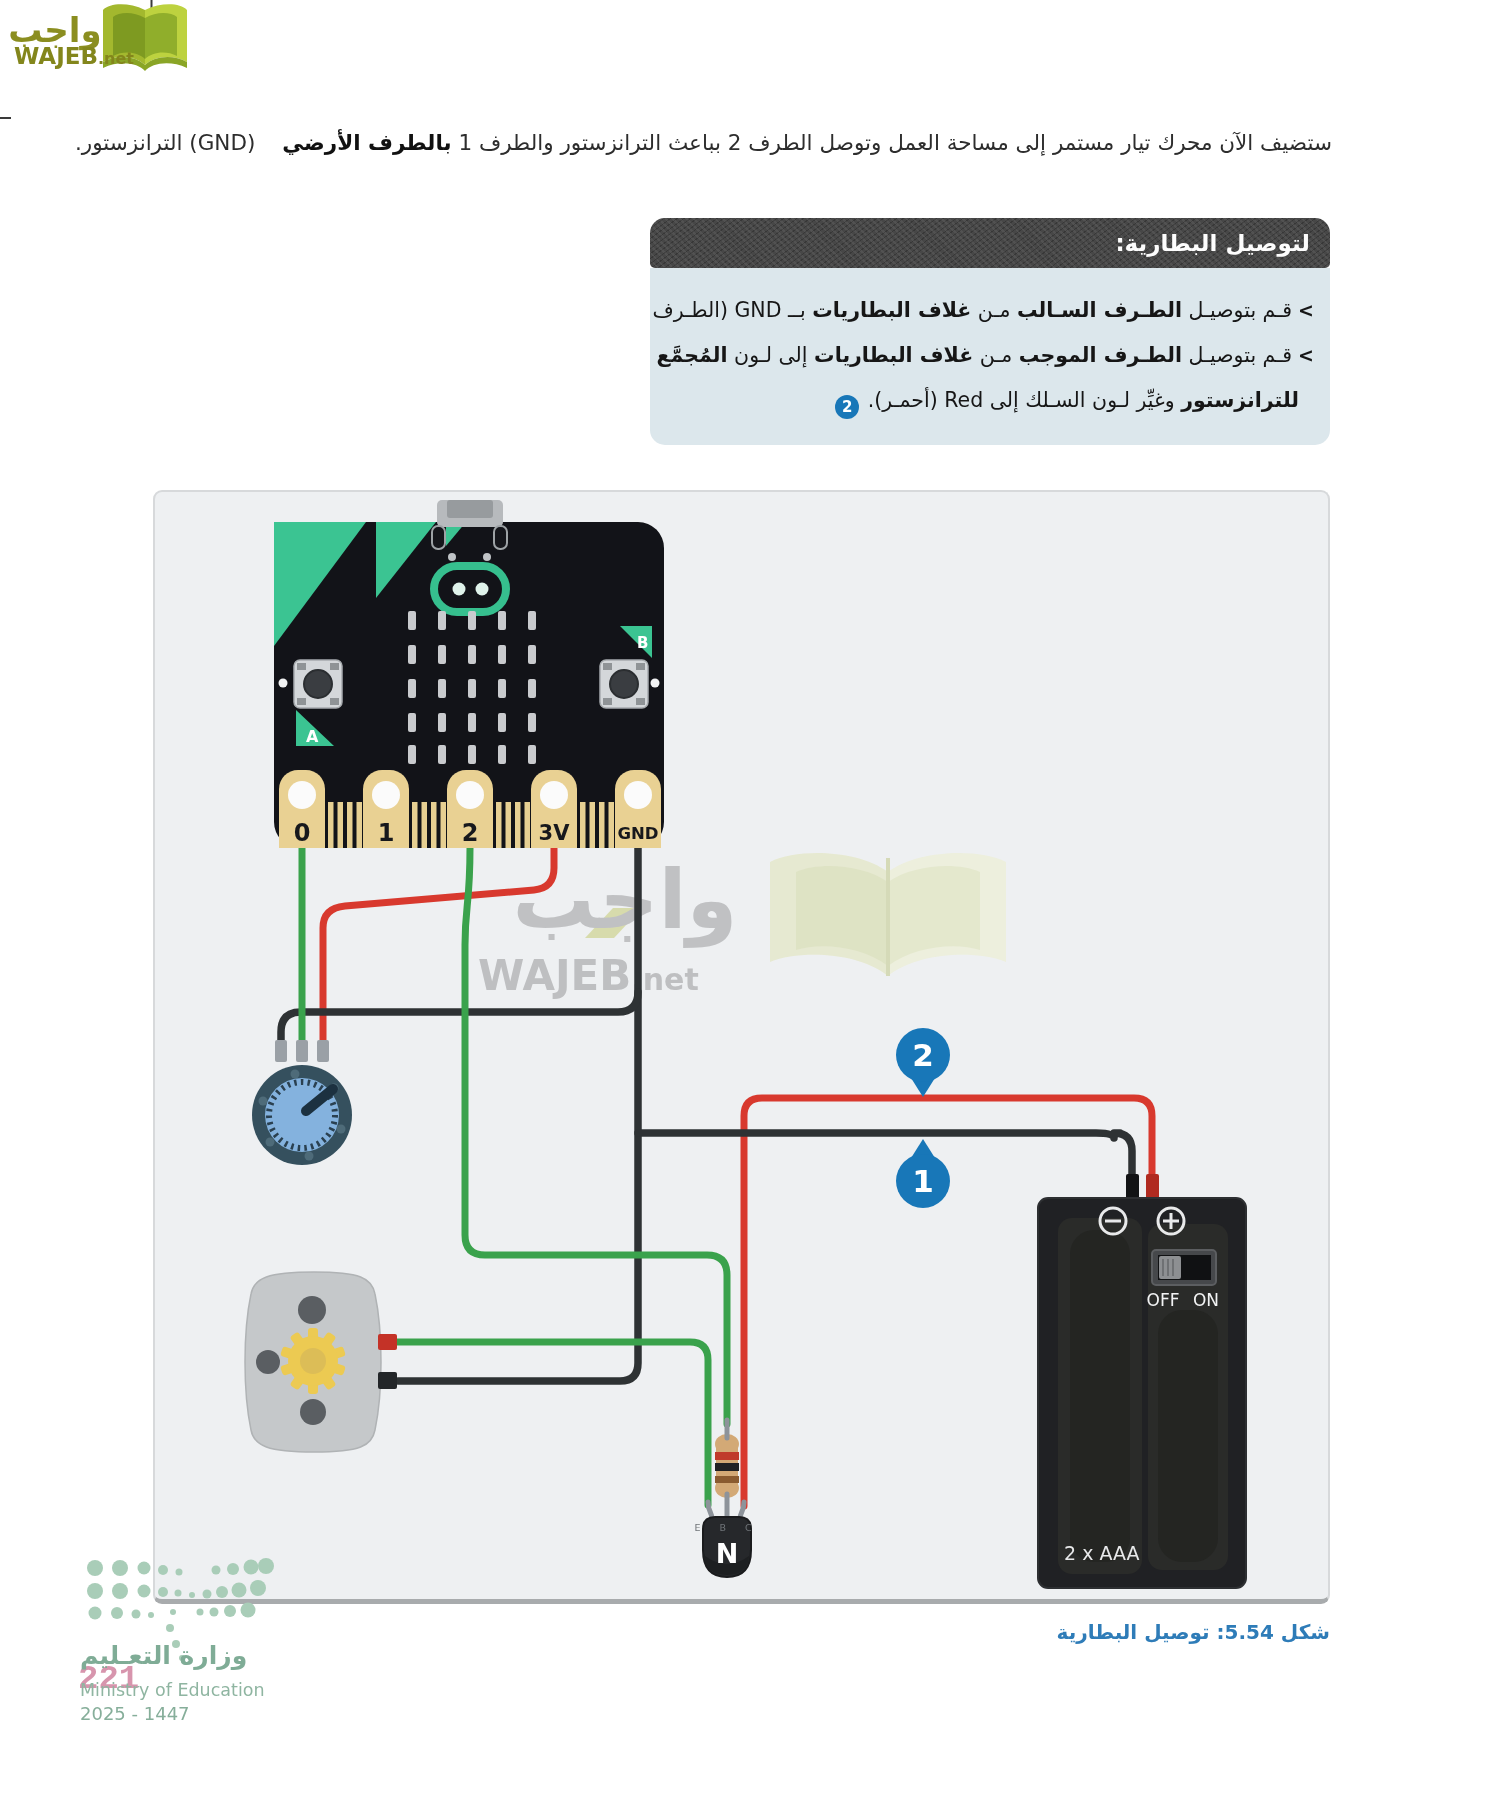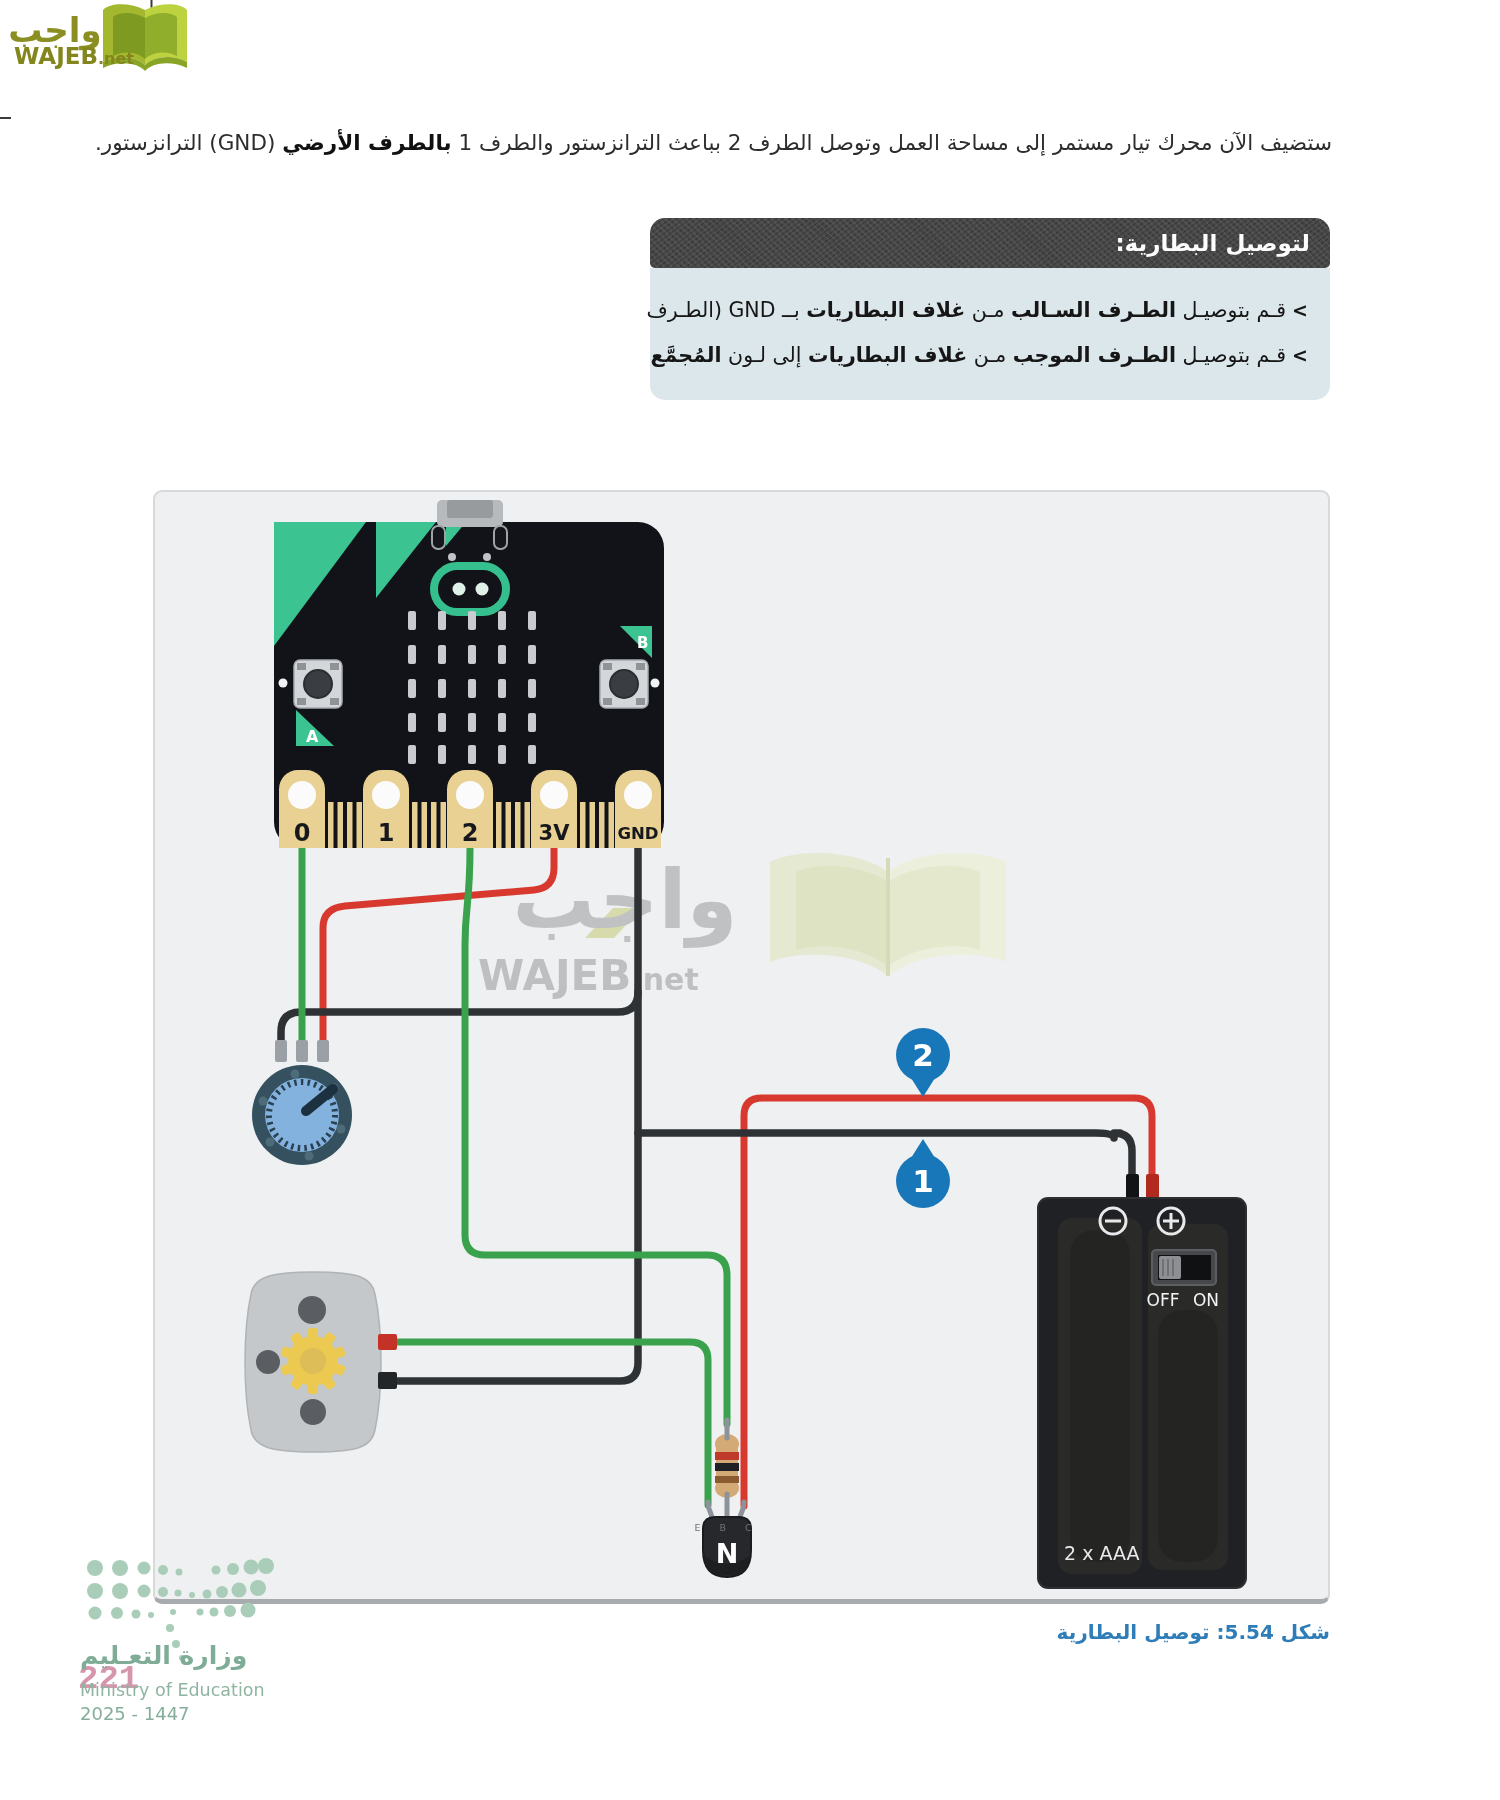--- a/index.html
+++ b/index.html
@@ -3,30 +3,30 @@
 <meta charset="utf-8">
 <style>
   html,body{margin:0;padding:0;background:#ffffff;}
   #page{position:relative;width:1500px;height:1800px;background:#ffffff;overflow:hidden;
         font-family:"DejaVu Sans",sans-serif;}
   .abs{position:absolute;}
 
   
   #intro{top:130px;right:168px;width:1170px;direction:rtl;text-align:right;
          font-size:21.5px;color:#2d2d2d;white-space:nowrap;z-index:3;}
-  #intro .b{font-weight:bold;color:#111;}
+  #intro .b{font-weight:bold;color:#111;margin-left:20px;}
 
   
   #info-box{top:218px;left:650px;width:680px;z-index:3;direction:rtl;}
   #info-title{height:50px;line-height:50px;border-radius:15px 15px 5px 5px;
       background:#474747;
       background-image:repeating-linear-gradient(45deg,rgba(255,255,255,.06) 0 2px,transparent 2px 5px),
                        repeating-linear-gradient(-37deg,rgba(0,0,0,.22) 0 1px,transparent 1px 4px);
       color:#fdfdfd;font-weight:bold;font-size:23px;padding-right:20px;box-sizing:border-box;}
-  #info-body{background:#dce7ec;border-radius:0 0 15px 15px;padding:20px 22px 22px 16px;
+  #info-body{background:#dce7ec;border-radius:0 0 15px 15px;padding:20px 16px 22px 16px;
       box-sizing:border-box;font-size:20.5px;line-height:45px;color:#161616;}
   .iline{white-space:nowrap;text-align:right;}
   .iline.cont{padding-right:15px;}
   .iline .b{font-weight:bold;}
   .bullet{direction:ltr;unicode-bidi:bidi-override;display:inline-block;margin-left:6px;
           font-weight:bold;font-size:19px;}
   .numbadge{display:inline-block;width:24px;height:24px;border-radius:50%;background:#1877b8;
       color:#fff;font-size:15px;line-height:24px;font-weight:bold;text-align:center;
       vertical-align:-5px;margin:0 2px;direction:ltr;}
 
@@ -67,20 +67,21 @@
     <text x="14" y="64" font-size="23" font-weight="bold" fill="#83861c"><tspan>WAJEB</tspan><tspan font-size="16">.net</tspan></text>
   </svg>
 
   <div id="intro" class="abs"><span>ستضيف الآن محرك تيار مستمر إلى مساحة العمل وتوصل الطرف 2 بباعث الترانزستور والطرف 1 </span><span class="b">بالطرف الأرضي</span><span> (GND) الترانزستور.</span></div>
 
   <div id="info-box" class="abs">
     <div id="info-title">لتوصيل البطارية:</div>
     <div id="info-body">
       <div class="iline"><span class="bullet">&lt;</span><span>قـم بتوصيـل </span><span class="b">الطـرف السـالب</span><span> مـن </span><span class="b">غلاف البطاريات</span><span> بــ GND (الطـرف</span></div>
       <div class="iline"><span class="bullet">&lt;</span><span>قـم بتوصيـل </span><span class="b">الطـرف الموجب</span><span> مـن </span><span class="b">غلاف البطاريات</span><span> إلى لـون </span><span class="b">المُجمَّع</span></div>
+      <div class="iline cont"><span class="b">للترانزستور</span><span> وغيِّر لـون السـلك إلى Red (أحمـر). </span><span class="numbadge">2</span></div>
     </div>
   </div>
 
   <div id="panel" class="abs"></div>
 
   <svg class="abs nosel" style="top:0;left:0;z-index:2" width="1500" height="1800" viewBox="0 0 1500 1800">
 
     <g opacity="0.9">
       <polygon points="585,938 613,908 642,908 614,938" fill="#ccd18b" opacity="0.75"></polygon>
       <text x="625" y="928" text-anchor="middle" font-size="82" font-weight="bold" fill="#bcbdbf">واجب</text>

